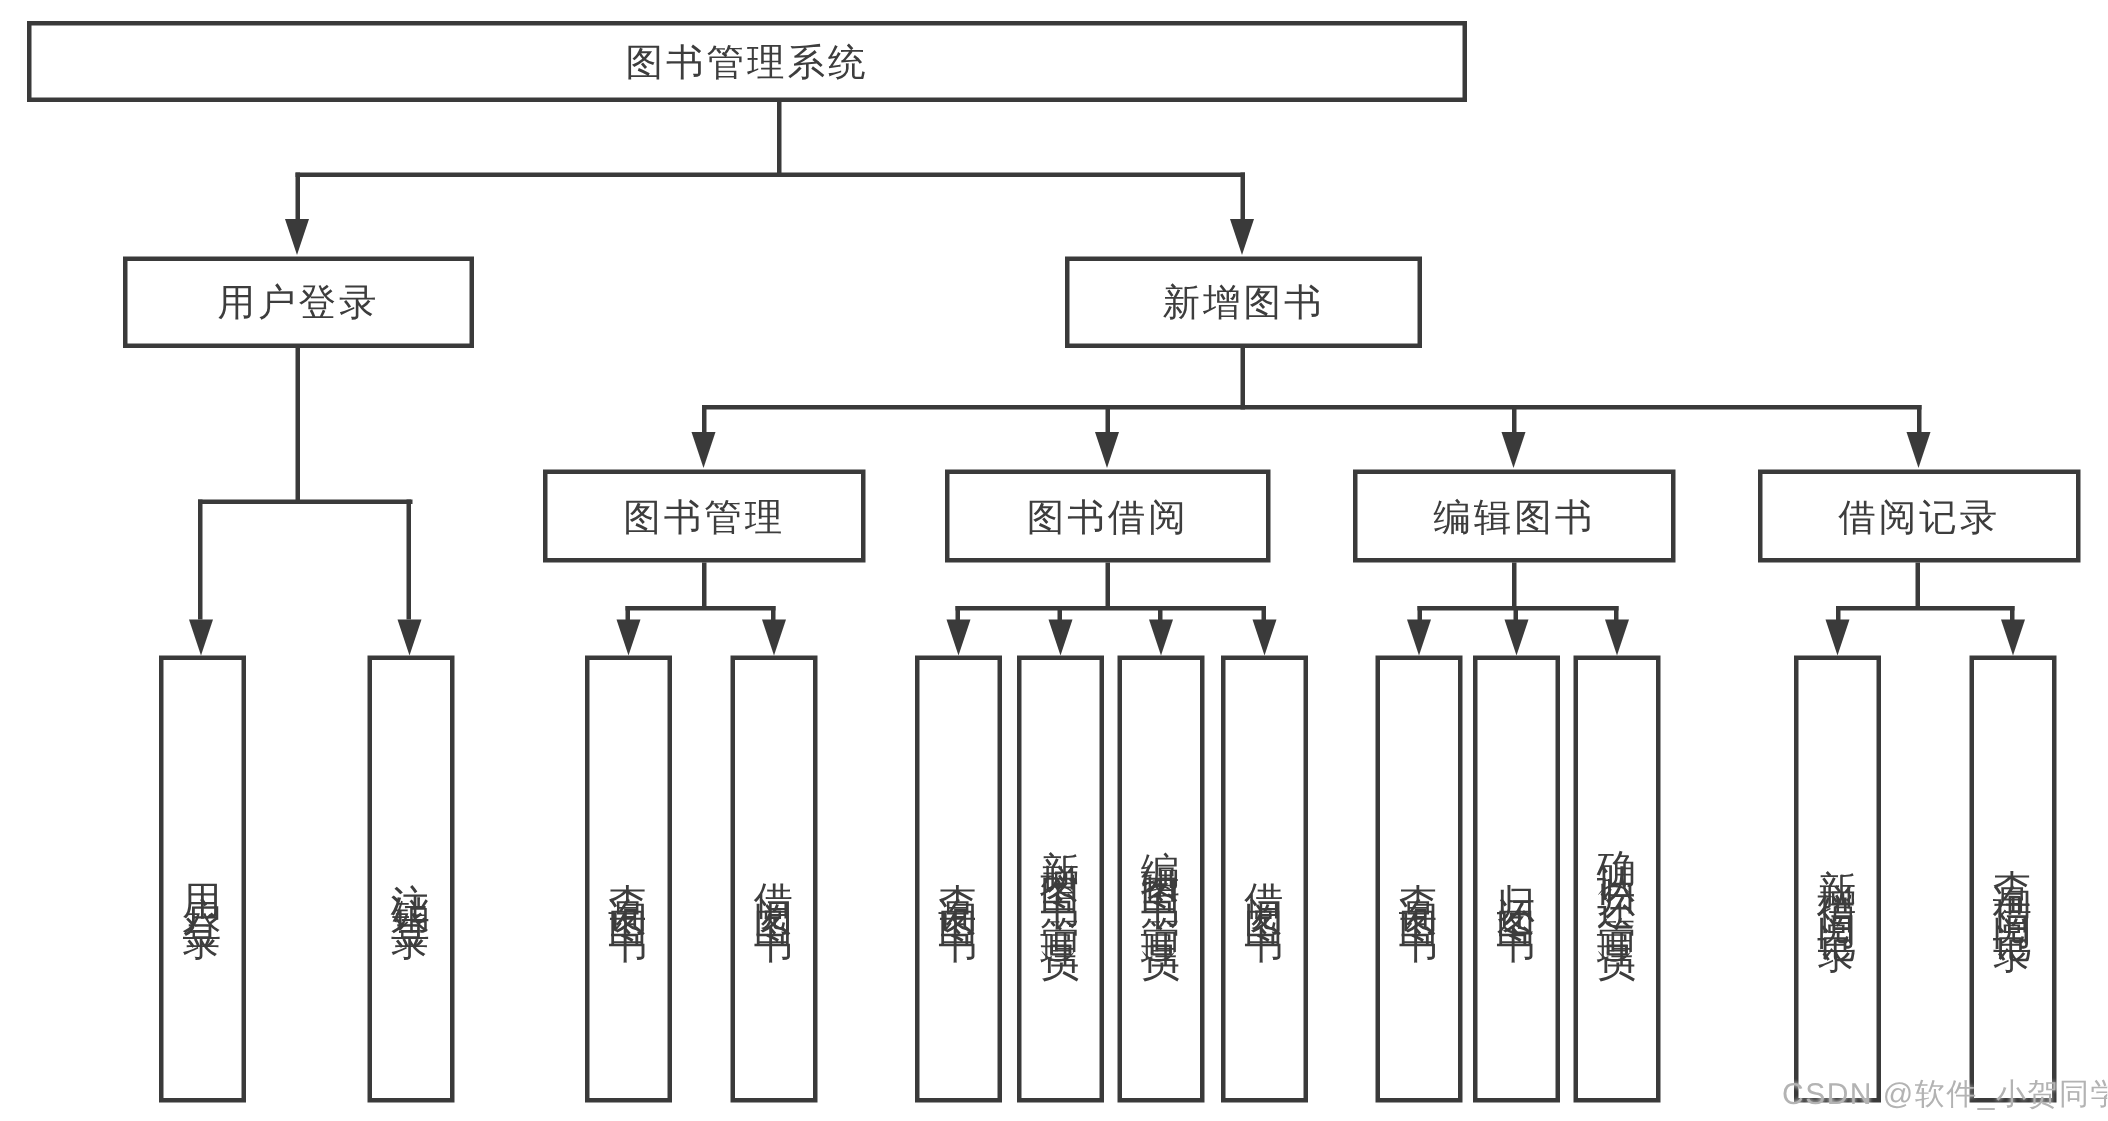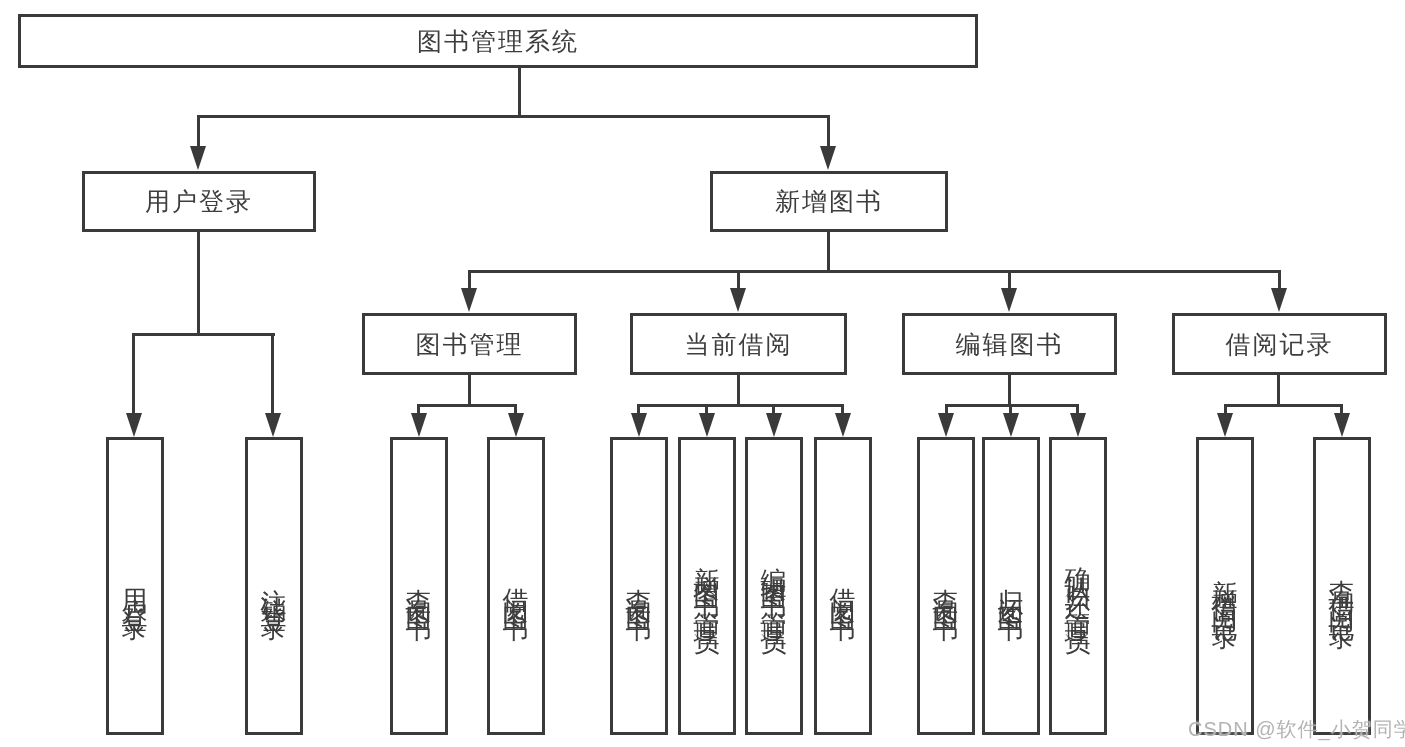--- a/index.html
+++ b/index.html
@@ -48,21 +48,21 @@
 <body>
 
 <div class="stage">
 
   <div class="hbox" style="left:18px;top:14px;width:960px;height:54px">图书管理系统</div>
 
   <div class="hbox" style="left:82px;top:171px;width:234px;height:61px">用户登录</div>
   <div class="hbox" style="left:710px;top:171px;width:238px;height:61px">新增图书</div>
 
   <div class="hbox" style="left:362px;top:313px;width:215px;height:62px">图书管理</div>
-  <div class="hbox" style="left:630px;top:313px;width:217px;height:62px">当前借阅</div>
+  <div class="hbox" style="left:630px;top:313px;width:217px;height:62px">图书借阅</div>
   <div class="hbox" style="left:902px;top:313px;width:215px;height:62px">编辑图书</div>
   <div class="hbox" style="left:1172px;top:313px;width:215px;height:62px">借阅记录</div>
 
   <div class="vbox" style="left:106px">用户登录</div>
   <div class="vbox" style="left:245px">注销登录</div>
 
   <div class="vbox" style="left:390px">查询图书</div>
   <div class="vbox" style="left:487px">借阅图书</div>
 
   <div class="vbox" style="left:610px">查询图书</div>

